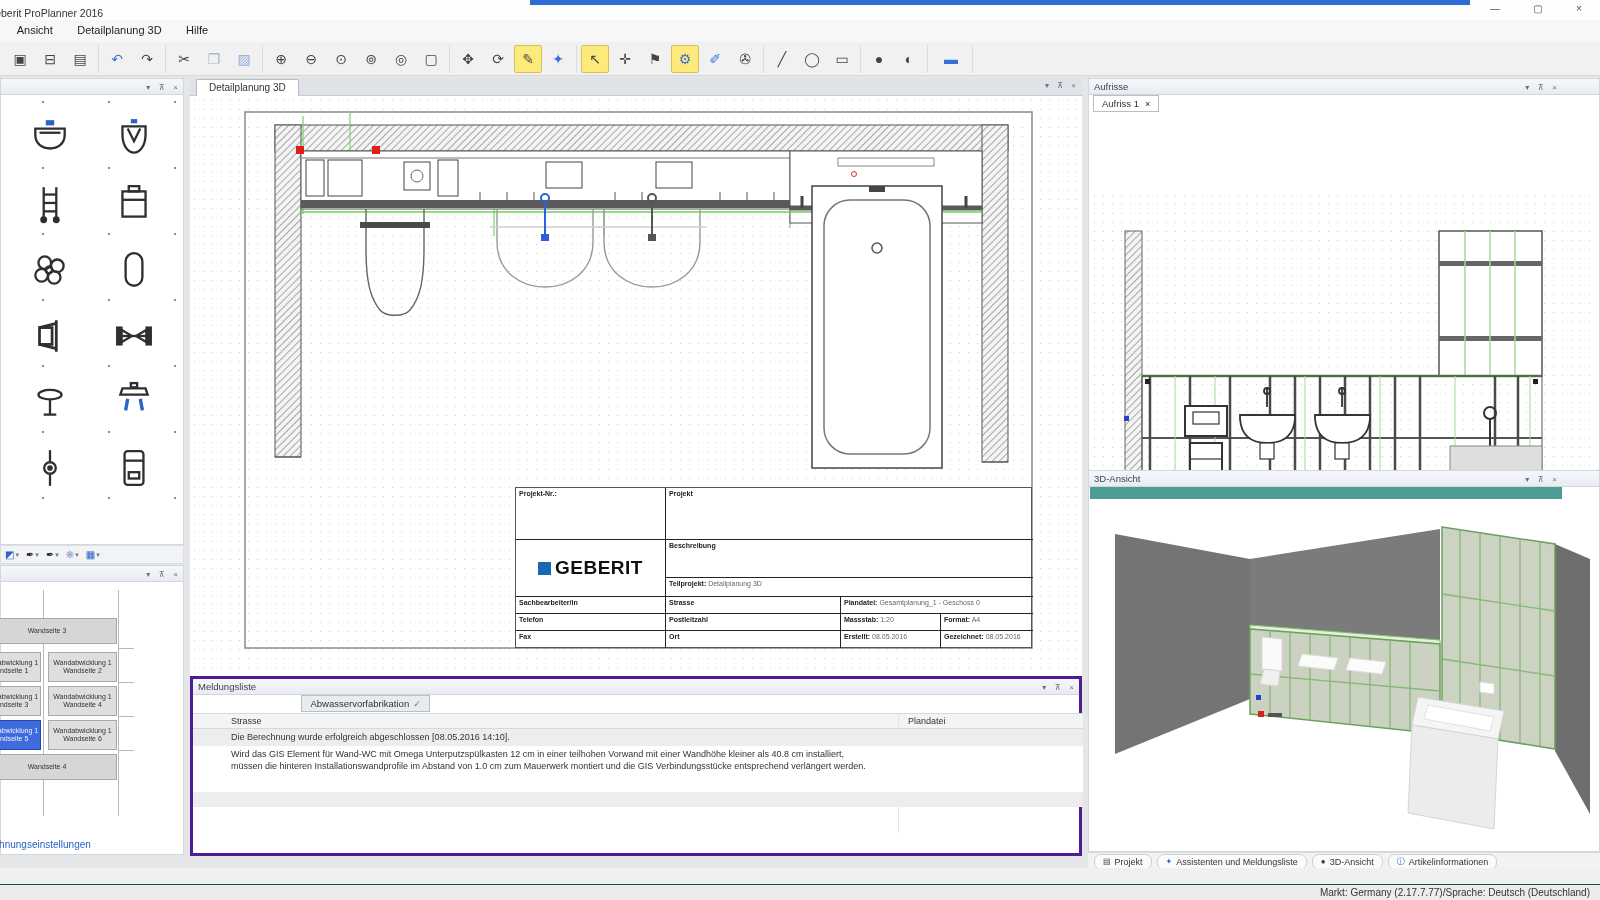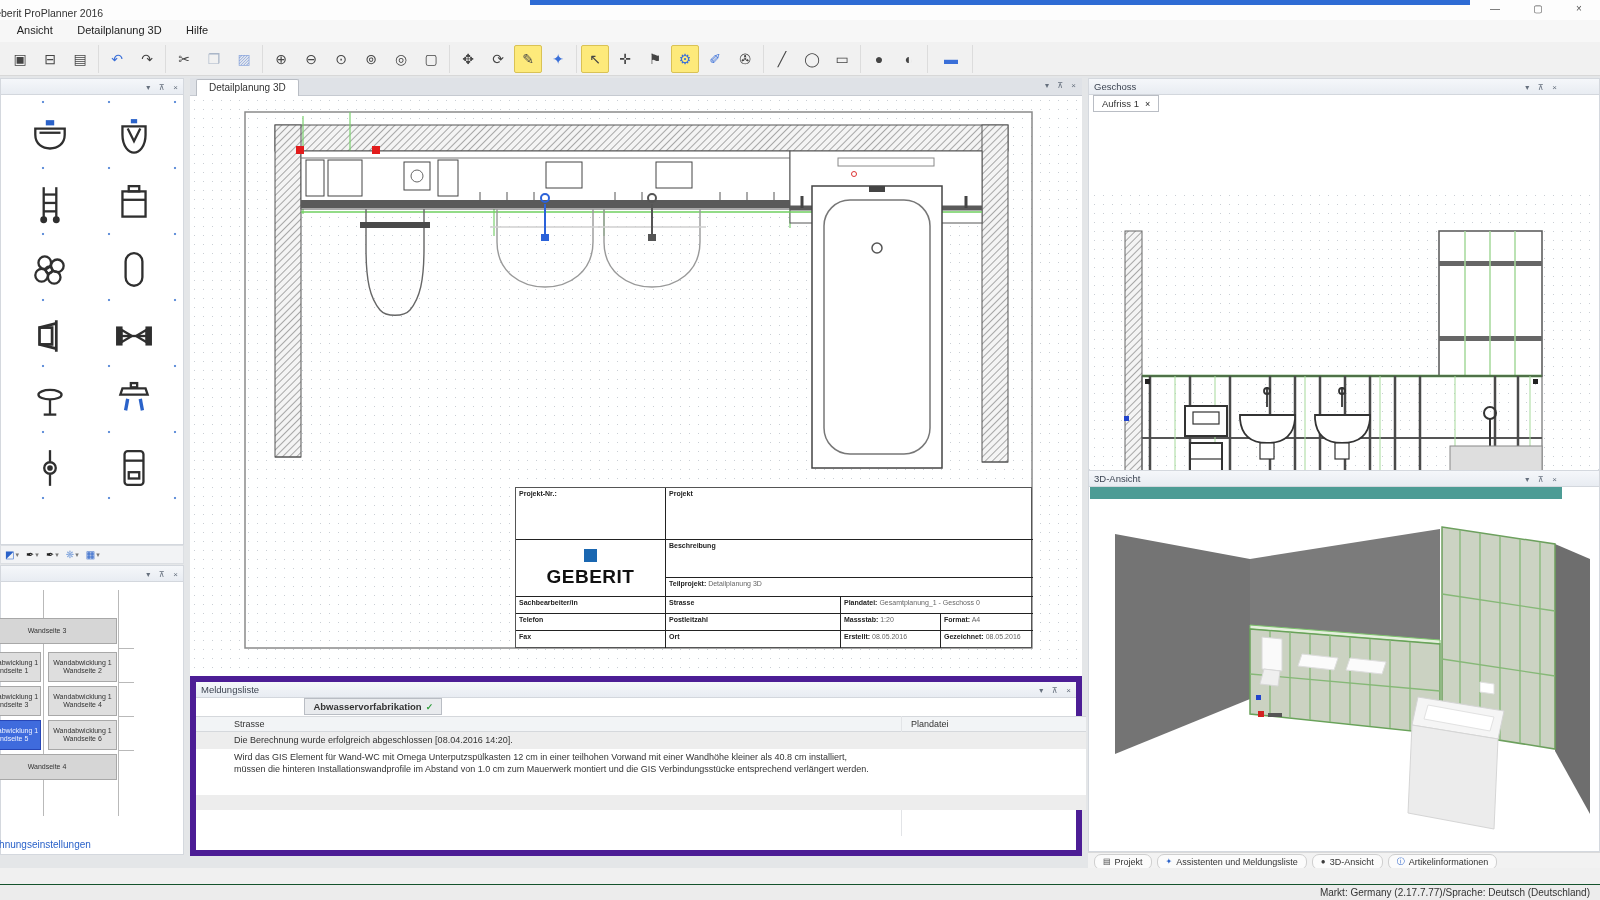--- a/index.html
+++ b/index.html
@@ -57,31 +57,31 @@
                    padding:2px 12px 0 12px;font-size:10px;color:#333;box-sizing:border-box;}
   #main-tab-controls{right:6px;top:3px;font-size:8px;color:#66707e;}
   #main-tab-controls span{margin-left:6px;}
   #canvas{left:190px;top:96px;width:892px;height:580px;overflow:hidden;}
   #canvas svg{position:absolute;left:0;top:0;}
 
   
   #tblock{left:325px;top:391px;width:517px;height:161px;background:#fff;border:1px solid #555;box-sizing:border-box;font-size:7px;color:#222;}
   .tb{position:absolute;box-sizing:border-box;border-color:#555;padding:2px 3px;overflow:hidden;white-space:nowrap;}
   .tb b{font-weight:bold;}
-  #tb-logo{display:flex;align-items:center;justify-content:center;gap:4px;flex-direction:column;}
+  #tb-logo{display:flex;align-items:center;justify-content:center;gap:4px;}
   #tb-logo .sq{width:13px;height:13px;background:#1a67b1;}
   #tb-logo .word{font-weight:bold;font-size:19px;letter-spacing:0.5px;color:#111;}
 
   
-  #msgs{left:190px;top:676px;width:892px;height:180px;background:#fff;border:6px solid #4c1d95;box-sizing:border-box;}
+  #msgs{left:190px;top:676px;width:892px;height:180px;background:#fff;border:3px solid #4c1d95;box-sizing:border-box;}
   #msg-tabs{left:4px;top:16px;height:18px;display:flex;}
   .msg-tab{height:17px;padding:2px 8px 0 8px;font-size:9.5px;box-sizing:border-box;border:1px solid #b9bdc4;margin-right:2px;}
   .msg-tab .chk{color:#2f9e3a;font-size:9px;margin-left:4px;}
   .msg-tab.active{background:#fff;border-bottom-color:#fff;margin-top:48px;}
-  .msg-tab.idle{background:#e9ebee;font-weight:bold;}
+  .msg-tab.idle{background:#e9ebee;}
   #msg-head{left:0;top:34px;width:890px;height:16px;background:#f2f4f6;border-top:1px solid #d5d8dc;border-bottom:1px solid #d5d8dc;box-sizing:border-box;font-size:9px;color:#333;}
   #msg-col-div{left:705px;top:34px;width:1px;height:120px;background:#e2e4e7;}
   .msg-row{left:0;width:890px;font-size:9px;color:#333;box-sizing:border-box;padding:2px 8px 2px 38px;line-height:1.35;}
   #msg-row1{top:50px;height:17px;background:#ededed;}
   #msg-row2{top:67px;height:46px;background:#fff;}
   #msg-row2 div{width:640px;}
   #msg-row3{top:113px;height:15px;background:#ededed;}
 
   
   #aufrisse{left:1088px;top:78px;width:512px;height:392px;background:#fff;border:1px solid #d4d8de;box-sizing:border-box;}
@@ -509,31 +509,31 @@
     <div class="msg-tab idle">
       <span>Abwasservorfabrikation</span><span class="chk">✓</span>
     </div>
   </div>
   <div class="abs" id="msg-head">
     <span class="abs" style="left:38px;top:2px;">Strasse</span>
     <span class="abs" style="left:715px;top:2px;">Plandatei</span>
   </div>
   <div class="abs" id="msg-col-div"></div>
   <div class="abs msg-row" id="msg-row1">
-    <span>Die Berechnung wurde erfolgreich abgeschlossen [08.04.2016 14:20].</span>
+    <span>Die Berechnung wurde erfolgreich abgeschlossen [08.05.2016 14:10].</span>
   </div>
   <div class="abs msg-row" id="msg-row2">
     <div>Wird das GIS Element für Wand-WC mit Omega Unterputzspülkasten 12 cm in einer teilhohen Vorwand mit einer Wandhöhe kleiner als 40.8 cm installiert, müssen die hinteren Installationswandprofile im Abstand von 1.0 cm zum Mauerwerk montiert und die GIS Verbindungsstücke entsprechend verlängert werden.</div>
   </div>
   <div class="abs msg-row" id="msg-row3"></div>
 </div>
 
 <div class="abs" id="aufrisse">
   <div class="panel-hdr">
-    <span>Geschoss</span>
+    <span>Aufrisse</span>
     <span class="hdr-controls">
       <span>▾</span>
       <span>⊼</span>
       <span>×</span>
     </span>
   </div>
   <div class="abs" id="aufriss-tabs">
     <div id="aufriss-tab">
       <span>Aufriss 1</span><span class="x">×</span>
     </div>

